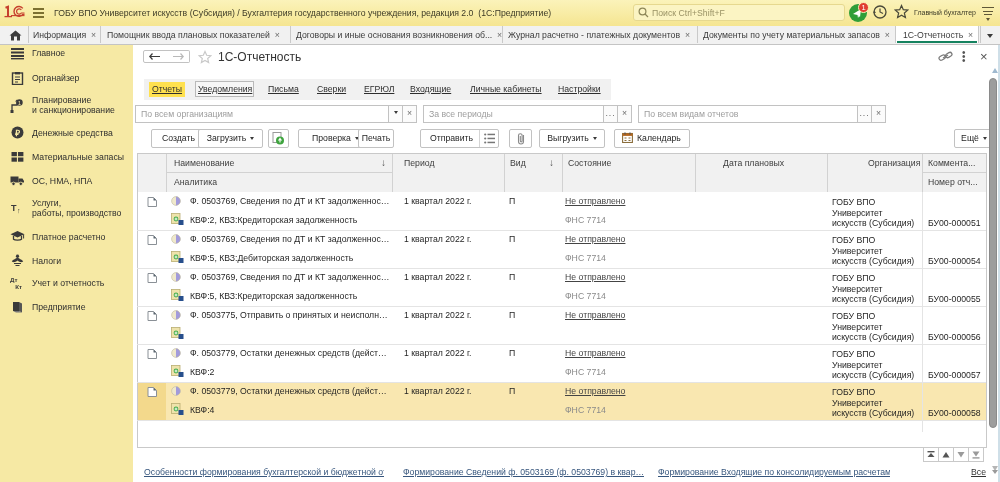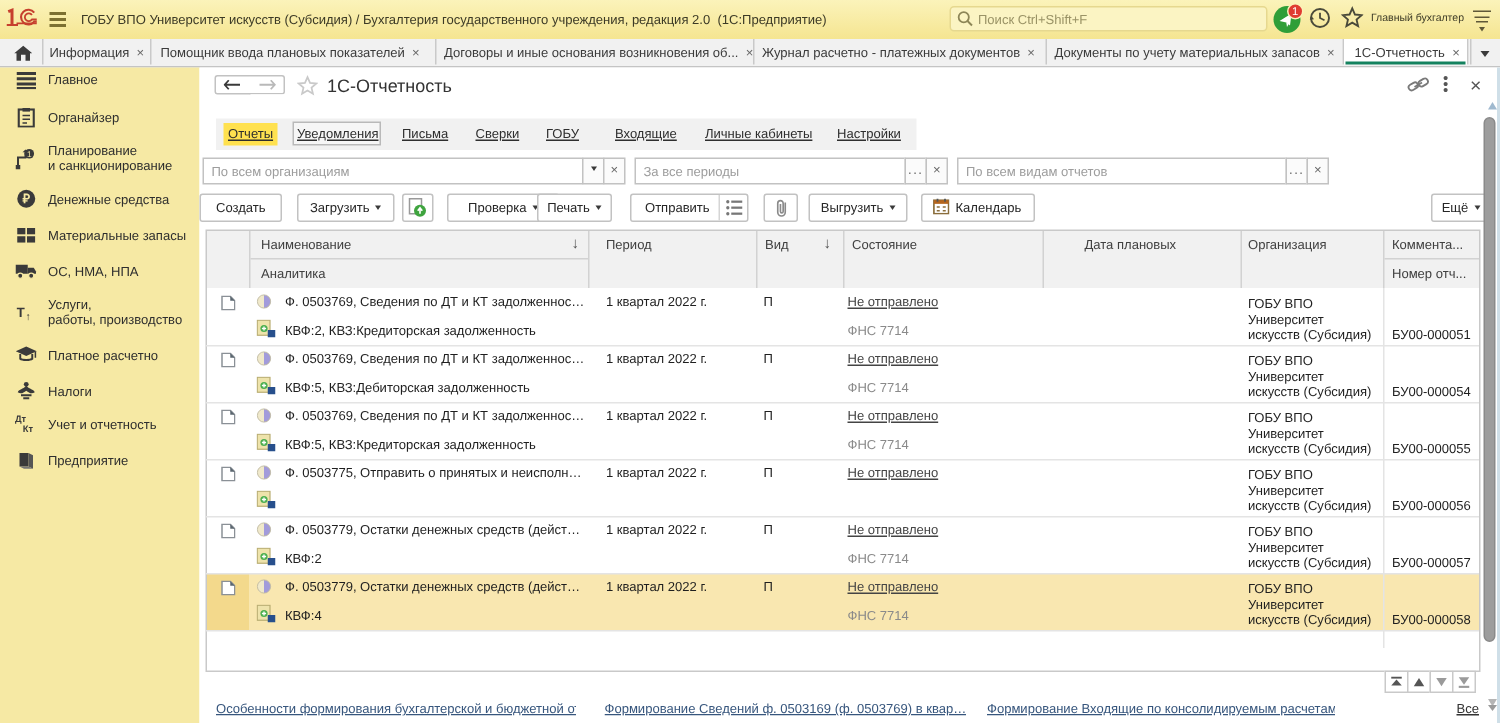--- a/index.html
+++ b/index.html
@@ -183,46 +183,46 @@
 <div class="ab" style="left:962px;top:51px;font-size:10px;color:#555;line-height:4px">•<br>•<br>•</div>
 <div class="ab" style="left:980px;top:49px;font-size:13px;color:#555">×</div>
 
 <div class="ab" style="left:144px;top:79px;width:467px;height:21px;background:#f1f1f1"></div>
 <div class="ab" style="left:149px;top:82px;width:36px;height:15px;background:#ffe14f"></div>
 <div class="ab nw lnk" style="left:152px;top:84px;color:#2e2e2e">Отчеты</div>
 <div class="ab" style="left:195px;top:81px;width:59px;height:16px;border:1px solid #b9b9b9;box-sizing:border-box;background:#f6f6f6"></div>
 <div class="ab nw lnk" style="left:198px;top:84px;color:#2e2e2e">Уведомления</div>
 <div class="ab nw lnk" style="left:268px;top:84px;color:#2e2e2e">Письма</div>
 <div class="ab nw lnk" style="left:317px;top:84px;color:#2e2e2e">Сверки</div>
-<div class="ab nw lnk" style="left:364px;top:84px;color:#2e2e2e">ГОБУ</div>
+<div class="ab nw lnk" style="left:364px;top:84px;color:#2e2e2e">ЕГРЮЛ</div>
 <div class="ab nw lnk" style="left:410px;top:84px;color:#2e2e2e">Входящие</div>
 <div class="ab nw lnk" style="left:470px;top:84px;color:#2e2e2e">Личные кабинеты</div>
 <div class="ab nw lnk" style="left:558px;top:84px;color:#2e2e2e">Настройки</div>
 
 <div class="inp" style="left:135px;width:254px">По всем организациям</div>
 <div class="sb" style="left:388px"><span class="caret" style="margin-left:0;vertical-align:2px"></span></div>
 <div class="sb" style="left:402px">×</div>
 <div class="inp" style="left:423px;width:181px">За все периоды</div>
 <div class="sb" style="left:603px;letter-spacing:1px">...</div>
 <div class="sb" style="left:617px">×</div>
 <div class="inp" style="left:638px;width:220px">По всем видам отчетов</div>
 <div class="sb" style="left:857px;letter-spacing:1px">...</div>
 <div class="sb" style="left:871px">×</div>
 
-<div class="btn" style="left:133px;top:129px;width:55px">Создать</div>
+<div class="btn" style="left:151px;top:129px;width:55px">Создать</div>
 <div class="btn" style="left:198px;top:129px;width:65px">Загрузить<span class="caret"></span></div>
 <div class="btn" style="left:268px;top:129px;width:21px">
  <svg width="13" height="13" viewBox="0 0 13 13" style="margin-top:2px">
   <rect x="1" y="0.5" width="8" height="10" fill="#fff" stroke="#9a9a9a" stroke-width="1"></rect>
   <circle cx="8" cy="8.5" r="4" fill="#3fa43f"></circle>
   <path d="M6.5 8.5 L8 6.5 L9.5 8.5 M8 6.5 L8 10.5" stroke="#fff" stroke-width="1.1" fill="none"></path>
  </svg>
 </div>
 <div class="btn" style="left:298px;top:129px;width:75px">Проверка<span class="caret"></span></div>
-<div class="btn" style="left:358px;top:129px;width:50px">Печать<span class="caret"></span></div>
+<div class="btn" style="left:358px;top:129px;width:36px">Печать<span class="caret"></span></div>
 <div class="btn" style="left:420px;top:129px;width:79px;text-align:left;padding-left:9px;box-sizing:border-box">Отправить</div>
 <div class="ab" style="left:479px;top:130px;width:1px;height:17px;background:#d5d5d5"></div>
 <svg class="ab" style="left:484px;top:133px" width="11" height="11" viewBox="0 0 11 11">
  <circle cx="1.2" cy="1.5" r="1.1" fill="#777"></circle>
     <rect x="3.5" y="0.7" width="7.5" height="1.5" fill="#777"></rect>
  <circle cx="1.2" cy="5.5" r="1.1" fill="#777"></circle>
     <rect x="3.5" y="4.7" width="7.5" height="1.5" fill="#777"></rect>
  <circle cx="1.2" cy="9.5" r="1.1" fill="#777"></circle>
     <rect x="3.5" y="8.7" width="7.5" height="1.5" fill="#777"></rect>
 </svg>
@@ -254,21 +254,21 @@
 <div class="ab" style="left:167px;top:172px;width:225px;height:1px;background:#d2d2d2"></div>
 <div class="ab" style="left:923px;top:172px;width:63px;height:1px;background:#d2d2d2"></div>
 <div class="hdrtxt" style="left:174px;top:158px">Наименование</div>
 <div class="hdrtxt" style="left:381px;top:157px;color:#555;font-size:10px">↓</div>
 <div class="hdrtxt" style="left:174px;top:177px">Аналитика</div>
 <div class="hdrtxt" style="left:404px;top:158px">Период</div>
 <div class="hdrtxt" style="left:510px;top:158px">Вид</div>
 <div class="hdrtxt" style="left:549px;top:157px;color:#555;font-size:10px">↓</div>
 <div class="hdrtxt" style="left:568px;top:158px">Состояние</div>
 <div class="hdrtxt" style="left:723px;top:158px">Дата плановых</div>
-<div class="hdrtxt" style="left:832px;top:158px">Организация</div>
+<div class="hdrtxt" style="left:868px;top:158px">Организация</div>
 <div class="hdrtxt" style="left:928px;top:158px">Коммента...</div>
 <div class="hdrtxt" style="left:928px;top:177px">Номер отч...</div>
 
 <div class="ab" style="left:138px;top:382px;width:848px;height:38px;background:#f9e7b0"></div>
 <div class="ab" style="left:138px;top:382px;width:28px;height:38px;background:#f3d98c"></div>
 
 <div class="gline" style="top:230px"></div>
 <div class="gline" style="top:268px"></div>
 <div class="gline" style="top:306px"></div>
 <div class="gline" style="top:344px"></div>

